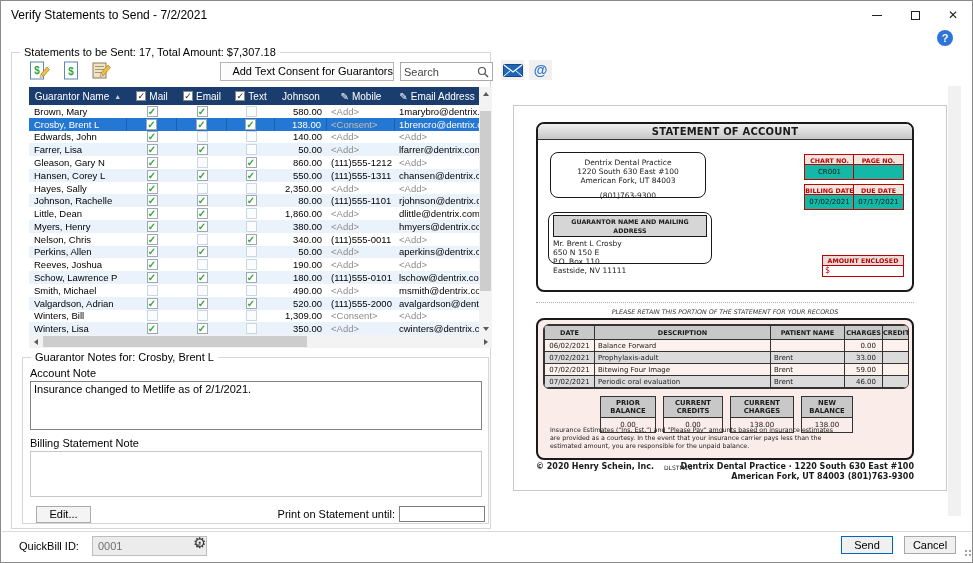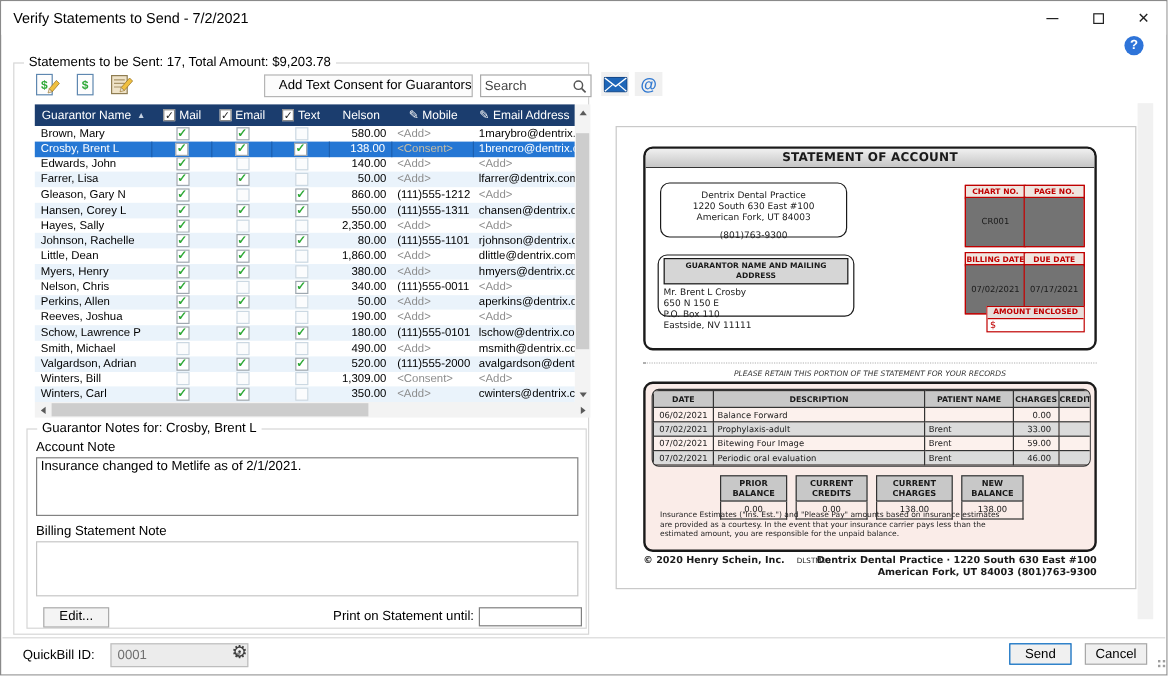--- a/index.html
+++ b/index.html
@@ -100,21 +100,21 @@
     border:1px solid #C9C9C9; font-family:"DejaVu Sans", sans-serif; color:#1A1A1A; }
   #stmt-card { position:absolute; left:22px; top:16px; width:378px; height:170px; border:2px solid #1A1A1A; border-radius:8px; background:#fff; }
   #stmt-title { height:16px; background:linear-gradient(#F0F0F0,#C6C6C6); border-bottom:1px solid #333;
     border-radius:6px 6px 0 0; text-align:center; font-weight:bold; font-size:10px; line-height:16px; letter-spacing:.2px; }
   #practice-box { position:absolute; left:12px; top:28px; width:156px; height:46px; border:1.5px solid #1A1A1A;
     border-radius:8px; text-align:center; font-size:7.5px; line-height:9px; padding-top:5px; }
   #practice-phone { margin-top:6px; }
   .info-stack { position:absolute; left:266px; top:30px; width:100px; }
   .info-tbl { display:grid; grid-template-columns:1fr 1fr; border:1px solid #C00000; margin-bottom:4px; }
   .info-h { background:#EFE6E0; color:#C00000; font-weight:bold; font-size:6.3px; text-align:center; padding:1.5px 0; outline:0.5px solid #C00000; }
-  .info-v { background:#737373; color:#1A1A1A; font-size:7px; text-align:center; padding:16px 0; min-height:9px; outline:0.5px solid #C00000; }
+  .info-v { background:#14b8a6; color:#1A1A1A; font-size:7px; text-align:center; padding:3px 0; min-height:9px; outline:0.5px solid #C00000; }
   #guarantor-box { position:absolute; left:10px; top:88px; width:164px; height:52px; border:1.5px solid #1A1A1A;
     border-radius:8px; padding:2px 4px; font-size:7.5px; line-height:9px; }
   .gbox-header { border:1px solid #1A1A1A; background:#D6D6D6; font-weight:bold; font-size:6.3px; text-align:center; margin-bottom:2px; padding:1px 0; }
   #amount-box { position:absolute; left:284px; top:131px; width:82px; border:1.5px solid #C00000; background:#fff; }
   .amount-h { background:#E6DEDA; color:#C00000; font-weight:bold; font-size:6.3px; text-align:center; padding:1px 0; border-bottom:1px solid #C00000; }
   .amount-v { height:10px; color:#C00000; font-size:8px; line-height:10px; padding-left:2px; }
   #detach-bar { position:absolute; left:0; right:0; bottom:0; height:13px; background:#D2D2D2; border-top:1px solid #333;
     border-radius:0 0 6px 6px; text-align:center; font-weight:bold; font-size:6.6px; line-height:13px; }
   #perforation { position:absolute; left:22px; top:196px; width:378px; border-top:1px dotted #AFAFAF; }
   #retain-notice { position:absolute; left:22px; top:202px; width:378px; text-align:center; font-style:italic; font-size:6.3px; color:#333; }
@@ -154,21 +154,21 @@
           <span class="max-glyph"></span>
         </div>
       <div class="win-btn">
           <span class="close-glyph">✕</span>
         </div>
     </div>
   </div>
   <div class="help-btn">?</div>
 
   <div class="groupbox" id="stmts-group">
-    <span class="groupbox-label">Statements to be Sent: 17, Total Amount: $9,203.78</span>
+    <span class="groupbox-label">Statements to be Sent: 17, Total Amount: $7,307.18</span>
 
     <div id="toolbar">
       <div class="tool-btn">
         <svg width="22" height="20" viewBox="0 0 22 20">
             <rect x="1.5" y="1" width="13" height="17" fill="#FDFDFD" stroke="#5E87B0"></rect>
             <text x="8" y="13" font-size="10" font-weight="bold" fill="#2EA836" text-anchor="middle">$</text>
             <polygon points="12,13 18,6 20.5,8.5 14.5,15.5" fill="#F0C040" stroke="#946F22" stroke-width="0.6"></polygon>
             <polygon points="12,13 11,16.5 14.5,15.5" fill="#EDE5D5" stroke="#946F22" stroke-width="0.5"></polygon>
           </svg>
       </div>
@@ -210,21 +210,21 @@
         </div>
         <div class="gh-cell col-email">
           <span class="hcb">✓</span>
           <span>Email</span>
         </div>
         <div class="gh-cell col-text">
           <span class="hcb">✓</span>
           <span>Text</span>
         </div>
         <div class="gh-cell col-bal">
-          <span>Nelson</span>
+          <span>Johnson</span>
         </div>
         <div class="gh-cell col-mob">
           <span class="pencil">✎</span>
           <span>Mobile</span>
         </div>
         <div class="gh-cell col-addr">
           <span class="pencil">✎</span>
           <span>Email Address</span>
         </div>
       </div>
@@ -478,21 +478,21 @@
               <span class="cb off"></span>
             </div>
             <div class="g-cell col-text c-check">
               <span class="cb off"></span>
             </div>
             <div class="g-cell col-bal c-bal">1,309.00</div>
             <div class="g-cell col-mob c-mob placeholder">&lt;Consent&gt;</div>
             <div class="g-cell col-addr c-addr placeholder">&lt;Add&gt;</div>
           </div>
           <div class="g-row">
-            <div class="g-cell col-name c-name">Winters, Carl</div>
+            <div class="g-cell col-name c-name">Winters, Lisa</div>
             <div class="g-cell col-mail c-check">
               <span class="cb on">✓</span>
             </div>
             <div class="g-cell col-email c-check">
               <span class="cb on">✓</span>
             </div>
             <div class="g-cell col-text c-check">
               <span class="cb off"></span>
             </div>
             <div class="g-cell col-bal c-bal">350.00</div>

